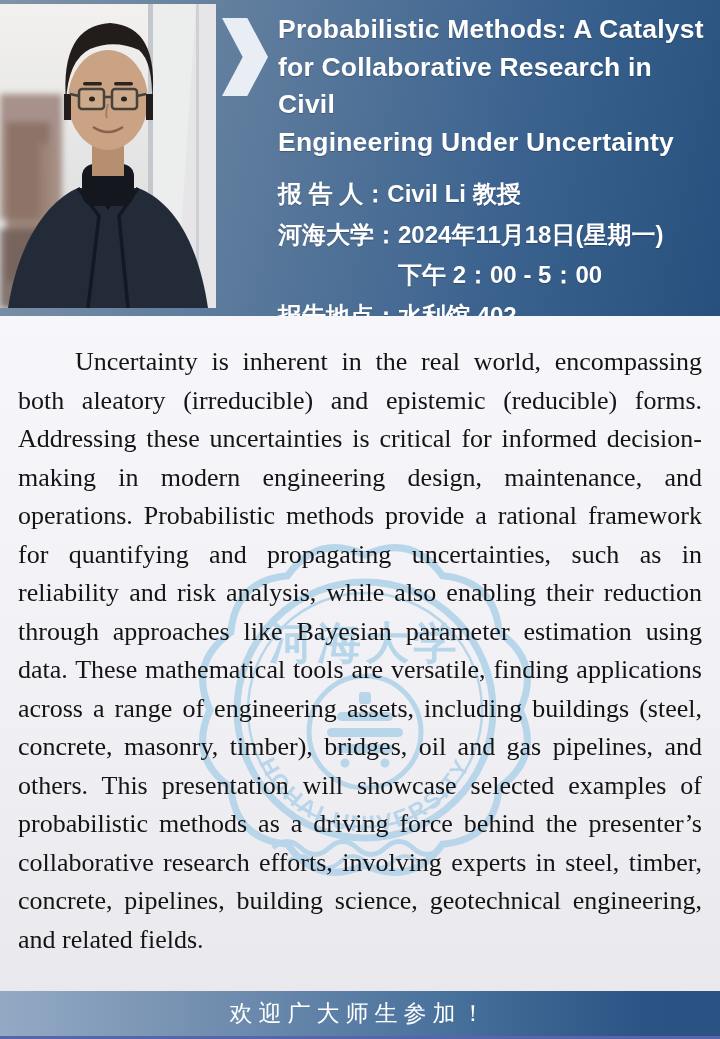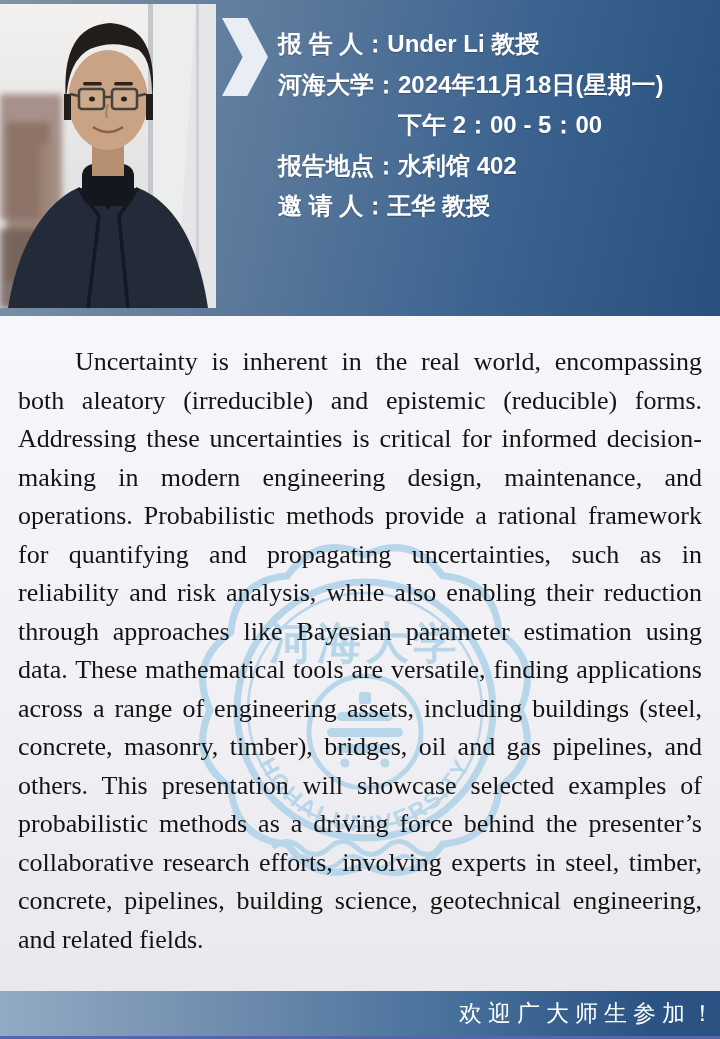--- a/index.html
+++ b/index.html
@@ -67,21 +67,21 @@
   .footer{
     position:relative;
     width:720px;height:48px;
     background:linear-gradient(90deg,#93aac5 0%,#7b95b4 22%,#48719c 62%,#2b5384 90%,#2a5282 100%);
     border-bottom:3px solid #5566ad;
     box-sizing:border-box;
   }
   .footer-text{
     font-family:"Liberation Serif",serif;
     color:#ffffff;font-size:23px;letter-spacing:6px;
-    text-align:right;line-height:45px;
+    text-align:center;line-height:45px;
   }
 </style>
 </head>
 <body>
 
 <div class="poster">
 
   <div class="banner">
 
     <div class="photo-frame">
@@ -134,22 +134,27 @@
           <rect x="114" y="78" width="19" height="3.5" rx="1.7" fill="#2a241f"></rect>
           <path d="M 108,100 Q 105,110 107,114" stroke="#a87f63" stroke-width="2" fill="none"></path>
           <path d="M 93,123 Q 108,133 123,123" stroke="#8d5f4c" stroke-width="2.5" fill="none"></path>
         </g>
       </svg>
     </div>
 
     <div class="chevron"></div>
 
     <div class="banner-content">
+      <div class="talk-title">
+        <span>Probabilistic Methods: A Catalyst</span>
+        <span>for Collaborative Research in Civil</span>
+        <span>Engineering Under Uncertainty</span>
+      </div>
       <div class="info-block">
-        <div class="info-line">报 告 人：Under Li 教授</div>
+        <div class="info-line">报 告 人：Civil Li 教授</div>
         <div class="info-line">河海大学：2024年11月18日(星期一)</div>
         <div class="info-line indent">下午 2：00 - 5：00</div>
         <div class="info-line">报告地点：水利馆 402</div>
         <div class="info-line">邀 请 人：王华 教授</div>
       </div>
     </div>
   </div>
 
   <div class="bodysec">
 

